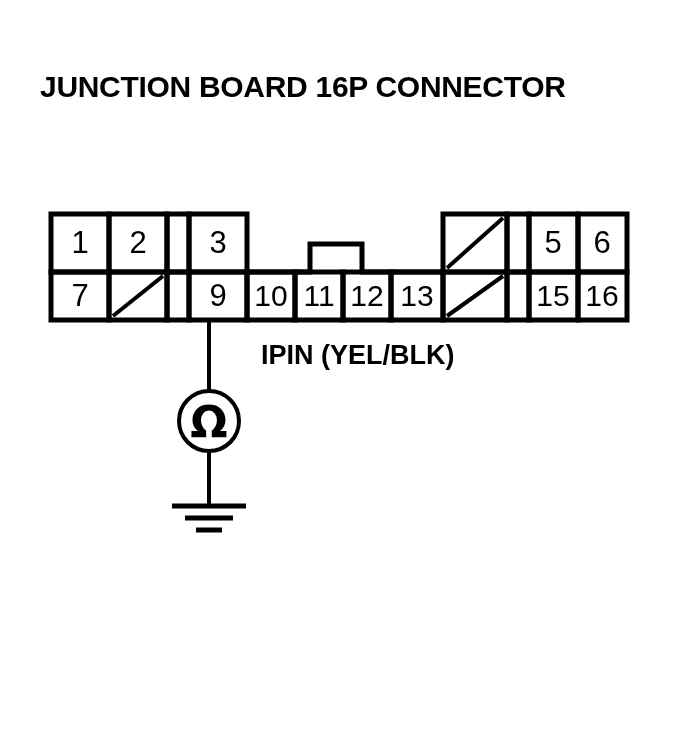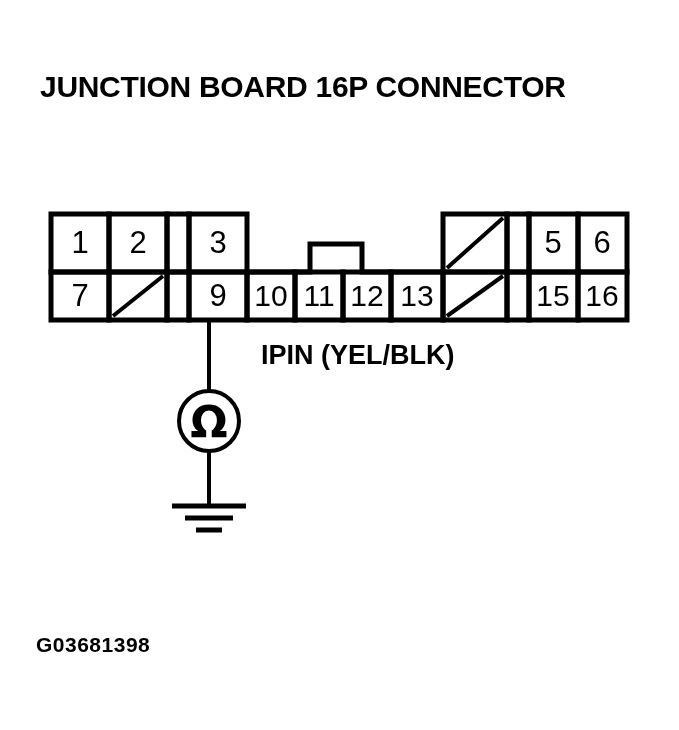--- a/index.html
+++ b/index.html
@@ -151,15 +151,14 @@
     <line x1="209" y1="451" x2="209" y2="506" stroke="#000" stroke-width="4"></line>
 
     <line x1="172" y1="506" x2="246" y2="506" stroke="#000" stroke-width="5"></line>
     <line x1="185" y1="518" x2="233" y2="518" stroke="#000" stroke-width="5"></line>
     <line x1="196" y1="530" x2="222" y2="530" stroke="#000" stroke-width="5"></line>
   </svg>
 
   <div class="wire-label">IPIN (YEL/BLK)</div>
 
 
-  <div class="figure-id">G03681398</div>
 
 </div>
 
 </body></html>

